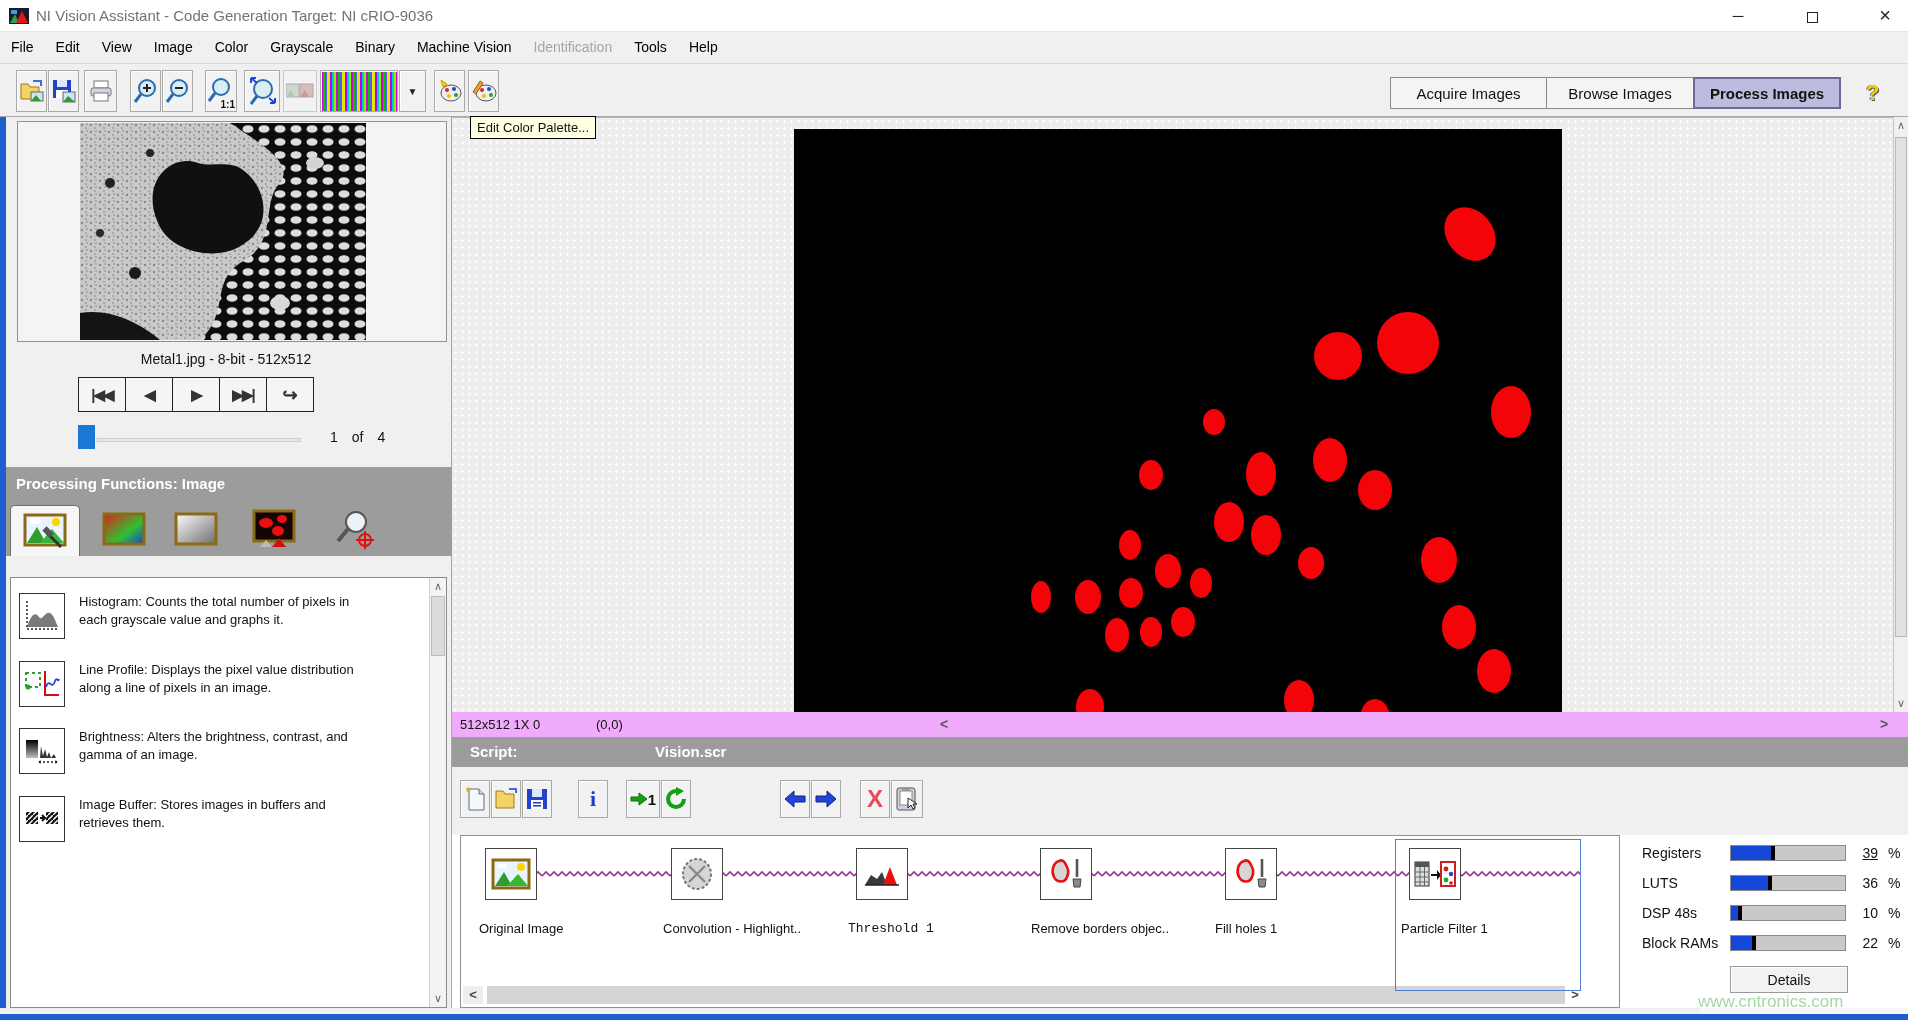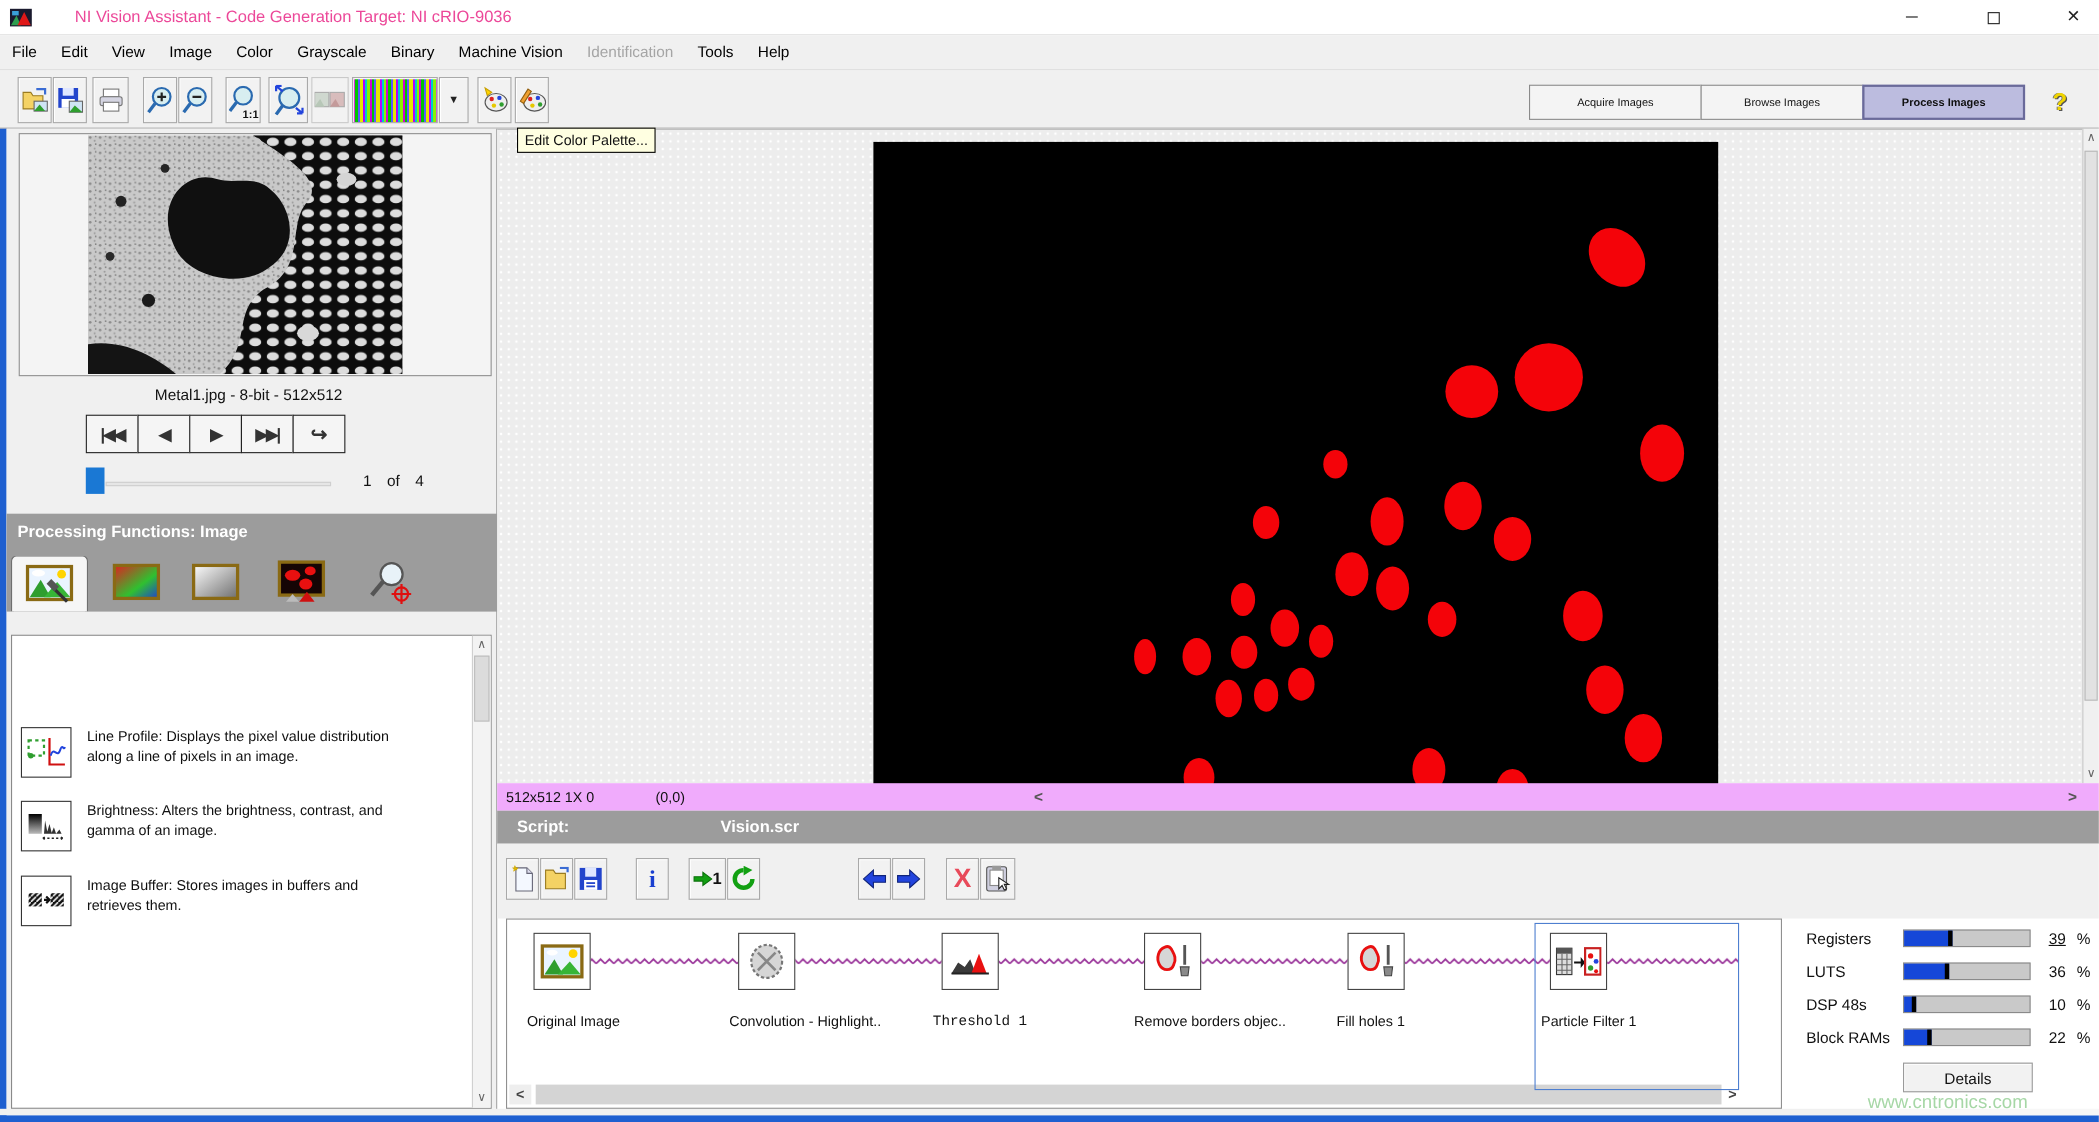--- a/index.html
+++ b/index.html
@@ -1,36 +1,36 @@
 <!DOCTYPE html>
 <html><head>
 <meta charset="utf-8">
 <style>
   * { margin:0; padding:0; box-sizing:border-box; }
   html,body { width:1908px; height:1020px; overflow:hidden; background:#fff;
               font-family:"Liberation Sans", sans-serif; color:#111; }
   .abs { position:absolute; }
   
   #titlebar { left:0; top:0; width:1908px; height:32px; background:#fff; border-bottom:1px solid #e4e4e4; }
-  #title-text { left:36px; top:7px; font-size:15px; color:#ec4899;margin-left:32px; }
+  #title-text { left:36px; top:7px; font-size:15px; color:#737373; }
   .wincontrol { top:0; width:46px; height:31px; text-align:center; line-height:31px; font-size:15px; color:#222; cursor:default; }
   
   #menubar { left:0; top:32px; width:1908px; height:32px; background:#f0f0f0; border-bottom:1px solid #d9d9d9;
              display:flex; align-items:center; gap:0; }
   .menu-item { font-size:14px; padding:0 11px; line-height:31px; color:#000; }
   .menu-item.disabled { color:#a5a5a5; }
   
   #toolbar { left:0; top:64px; width:1908px; height:53px; background:#f0f0f0; border-bottom:1px solid #a8a8a8; }
   .tbtn { position:absolute; top:6px; height:42px; background:#f2f2f2; border:1px solid #a9a9a9;
           box-shadow:inset 1px 1px 0 #fff; display:flex; align-items:center; justify-content:center; }
   .tbtn.flat { border-color:#c9c9c9; box-shadow:none; }
   #palette-strip { background:repeating-linear-gradient(90deg,#d400d4 0 2px,#00c400 2px 4px,#5a5aff 4px 6px,#e6e600 6px 9px,#b400ff 9px 11px,#00cccc 11px 13px,#8cf000 13px 15px); }
   #help-glyph { font-weight:bold; font-size:22px; color:#f0d400; text-shadow:1px 1px 0 #555, -1px 0 0 #777; }
   .modebtn { position:absolute; top:13px; height:32px; background:#f4f4f4; border:1px solid #8a8a8a;
-             font-size:10px; display:flex; align-items:center; justify-content:center; }
+             font-size:15px; display:flex; align-items:center; justify-content:center; }
   .modebtn.active { background:#bcbcdf; border:2px solid #6a6a9a; font-weight:bold; }
   
   #tooltip { left:470px; top:116px; height:23px; background:#ffffe1; border:1px solid #000;
              font-size:13px; line-height:21px; padding:0 6px; z-index:50; }
   
   #left-blue { left:0; top:117px; width:6px; height:903px; background:#1e5fd0; }
   #bottom-blue { left:0; top:1014px; width:1908px; height:6px; background:#1e5fd0; }
   #bottom-strip { left:0; top:1008px; width:1908px; height:6px; background:#f0f0f0; }
   
   #left-panel { left:6px; top:117px; width:446px; height:891px; background:#f0f0f0; border-right:1px solid #a8a8a8; }
@@ -323,20 +323,29 @@
       <svg width="40" height="40" viewBox="0 0 40 40">
           <circle cx="22" cy="13" r="10" fill="#e8f2f8" stroke="#555" stroke-width="2"></circle>
           <path d="M14 20 L4 32" stroke="#555" stroke-width="4"></path>
           <circle cx="31" cy="31" r="6" fill="none" stroke="#e01010" stroke-width="2"></circle>
           <path d="M31 22 L31 40 M22 31 L40 31" stroke="#e01010" stroke-width="2"></path>
         </svg>
     </span>
   </div>
 
   <div class="abs" id="list-box">
+    <div class="fn-item" style="top:15px;">
+      <span class="fn-icon">
+        <svg width="38" height="38" viewBox="0 0 38 38">
+            <path d="M4 30 C8 18 12 14 16 20 C19 25 22 14 27 16 C31 18 33 26 35 30 Z" fill="#7a7a7a"></path>
+            <path d="M4 4 L4 32 L36 32" stroke="#222" stroke-width="1.5" fill="none" stroke-dasharray="2 2"></path>
+          </svg>
+      </span>
+      <span class="fn-text"><span>Histogram:</span> <span>Counts the total number of pixels in each grayscale value and graphs it.</span></span>
+    </div>
     <div class="fn-item" style="top:83px;">
       <span class="fn-icon">
         <svg width="38" height="38" viewBox="0 0 38 38">
             <rect x="3" y="8" width="14" height="14" fill="none" stroke="#2f9e2f" stroke-width="2" stroke-dasharray="3 3"></rect>
             <circle cx="5" cy="22" r="2.5" fill="#2f9e2f"></circle>
             <path d="M22 6 L22 30 L36 30" stroke="#d01010" stroke-width="2" fill="none"></path>
             <path d="M23 22 C26 12 29 26 32 16 C34 11 35 18 36 14" stroke="#2244dd" stroke-width="1.8" fill="none"></path>
           </svg>
       </span>
       <span class="fn-text"><span>Line Profile:</span> <span>Displays the pixel value distribution along a line of pixels in an image.</span></span>

